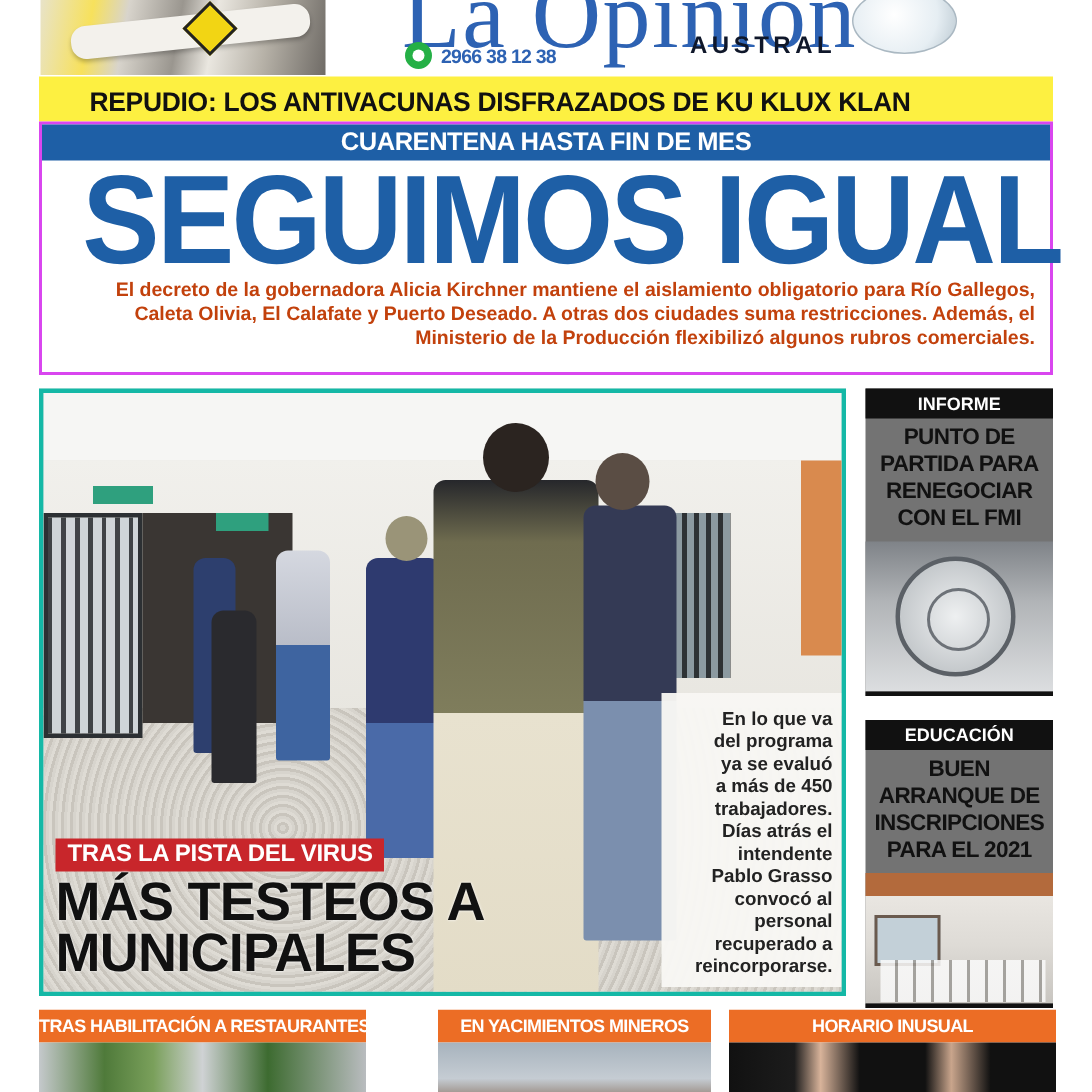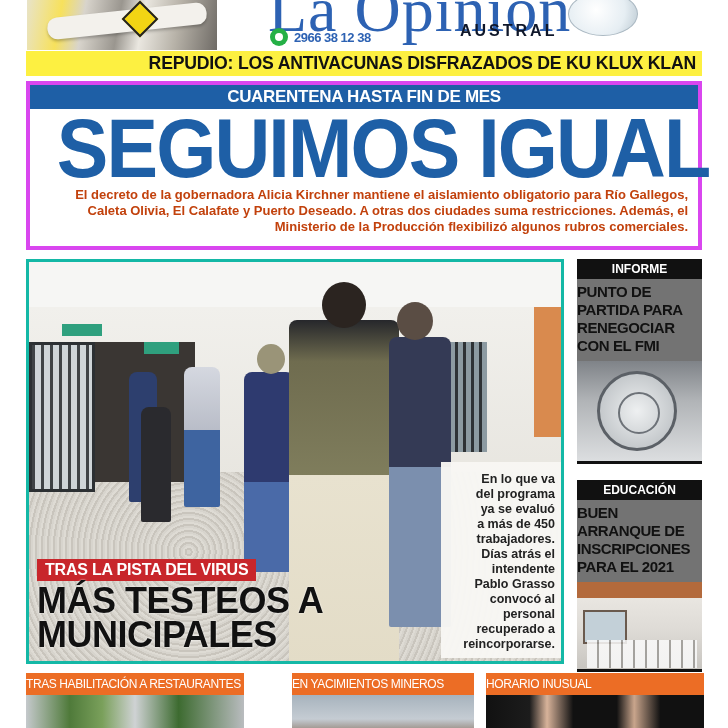--- a/index.html
+++ b/index.html
@@ -14,25 +14,25 @@
   .masthead-photo .hazard { position:absolute; left:100px; top:6px; width:26px; height:26px; background:#f2d514; transform: rotate(45deg); border:2px solid #222; }
   .logo { position: absolute; left: 268px; top: -22px; font-family: "Liberation Serif", serif; font-size: 64px; color: #2d62b3; letter-spacing: 1px; line-height: 64px; }
   .logo-mask { position:absolute; left: 568px; top: -8px; width: 70px; height: 44px; border-radius: 50%; background: radial-gradient(circle at 40% 40%, #ffffff 0%, #e6eef3 60%, #b8c6cf 100%); border: 1px solid #aab8c2; }
   .austral { position: absolute; left: 460px; top: 22px; font-family: "Liberation Sans", sans-serif; font-size: 16px; letter-spacing: 3px; color: #0f172a; font-weight: bold; }
   .wa { position: absolute; left: 270px; top: 28px; display: flex; align-items: center; gap: 6px; }
   .wa-icon { width: 18px; height: 18px; border-radius: 50%; background: #25b046; position: relative; }
   .wa-icon::after { content: ""; position:absolute; left:5px; top:5px; width:8px; height:8px; border-radius:50%; background:#fff; }
   .wa-phone { font-size: 13px; font-weight: bold; color: #2d62b3; letter-spacing: -0.5px; }
 
   
-  .ticker { position: absolute; left: 26px; top: 51px; width: 676px; height: 25px; background: #fdf041; display:flex; align-items:center; justify-content:flex-end; }
+  .ticker { position: absolute; left: 26px; top: 51px; width: 676px; height: 34px; background: #fdf041; display:flex; align-items:center; justify-content:flex-start;padding-left:28px; }
   .ticker span { font-weight: bold; font-size: 18px; color: #111; letter-spacing: -0.2px; transform: scaleX(0.98); white-space: nowrap; }
 
   
-  .lead { position: absolute; left: 26px; top: 81px; width: 676px; height: 169px; border: 4px solid #d946ef; background: #fff; }
+  .lead { position: absolute; left: 26px; top: 81px; width: 676px; height: 169px; border: 2px solid #d946ef; background: #fff; }
   .lead-kicker { height: 24px; background: #1e5fa6; color: #fff; font-weight: bold; font-size: 17px; text-align: center; line-height: 24px; letter-spacing: -0.3px; }
   .lead-title { text-align: center; color: #1e5fa6; font-weight: bold; font-size: 84px; line-height: 78px; letter-spacing: -2px; transform: scaleX(0.92); margin-top: 0px; white-space: nowrap; font-family: "Liberation Sans", sans-serif; }
   .lead-deck { text-align: right; font-size: 13px; font-weight: bold; color: #c2410c; line-height: 16px; padding: 0 10px; margin-top: 0px; }
 
   
   .main-story { position: absolute; left: 26px; top: 259px; width: 538px; height: 405px; border: 3px solid #14b8a6; overflow: hidden; background: #e9e7e2; }
   .ms-sky { position:absolute; left:0; top:0; width:100%; height:45px; background:#f6f6f4; }
   .ms-wall { position:absolute; left:0; top:45px; width:100%; height:170px; background: linear-gradient(180deg,#f1f0ec 0%,#e8e6e0 100%); }
   .ms-ground { position:absolute; left:0; top:210px; width:100%; height:200px; background: repeating-radial-gradient(circle at 30% 40%, #d7d4cd 0 2px, #c9c5bd 2px 4px, #dedbd4 4px 6px); }
   .ms-door { position:absolute; left:0; top:80px; width:66px; height:150px; background: repeating-linear-gradient(90deg,#3f4346 0 3px,#cfd5d8 3px 9px); border:3px solid #2c3033; }
@@ -45,32 +45,32 @@
   .right-wall { position:absolute; left:505px; top:45px; width:35px; height:130px; background:#d98a4e; }
 
   .ms-sidebar { position: absolute; left: 412px; top: 200px; width: 120px; height: 196px; background: rgba(248,247,244,.96); padding: 10px 6px; text-align: right; }
   .ms-sidebar span { font-size: 12.5px; font-weight: bold; color: #222; line-height: 15px; display:block; }
   .ms-kicker { position: absolute; left: 8px; top: 297px; height: 22px; background: #c8262b; color: #fff; font-weight: bold; font-size: 16px; line-height: 22px; padding: 0 8px; letter-spacing: -0.2px; }
   .ms-title { position: absolute; left: 8px; top: 322px; width: 400px; color: #111; font-weight: bold; font-size: 36px; line-height: 34px; letter-spacing: -0.5px; text-shadow: 0 0 2px #fff; }
 
   
   .side-box { position: absolute; left: 577px; width: 125px; background: #737373; }
   .side-label { height: 20px; background: #111; color: #fff; font-weight: bold; font-size: 12px; text-align: center; line-height: 20px; }
-  .side-title { text-align: left; font-weight: bold; color: #111; font-size: 15px; line-height: 18px; padding-top: 4px; letter-spacing: -0.4px; }
+  .side-title { text-align: center; font-weight: bold; color: #111; font-size: 15px; line-height: 18px; padding-top: 4px; letter-spacing: -0.4px; }
   .side-img { position: relative; margin-top: 6px; width: 125px; overflow:hidden; border-bottom: 3px solid #111; }
   .imf-img { height: 103px; background: linear-gradient(180deg,#7f8388 0%,#b1b4b7 40%,#dcdee0 100%); }
   .imf-seal { position:absolute; left:20px; top:10px; width:80px; height:80px; border-radius:50%; border:3px solid #5b6066; background: radial-gradient(circle,#eef0f1 0%,#c5c9cc 70%,#9aa0a5 100%); }
   .imf-seal::after { content:""; position:absolute; left:18px; top:18px; width:38px; height:38px; border-radius:50%; border:2px solid #6d7278; }
   .edu-img { height: 90px; background: linear-gradient(180deg,#b36a3c 0%,#b36a3c 18%,#e9e6e1 18%,#dedbd6 55%,#c8c5c0 100%); }
   .edu-img::before { content:""; position:absolute; left:6px; top:28px; width:40px; height:30px; background:#c3d0d8; border:2px solid #6a5a4e; }
   .edu-img::after { content:""; position:absolute; left:10px; top:58px; width:110px; height:28px; background: repeating-linear-gradient(90deg,#fafafa 0 10px,#9c9a96 10px 12px); opacity:.85; }
 
   
   .teaser { position: absolute; top: 673px; height: 55px; width: 218px; overflow: hidden; }
-  .teaser-label { height: 22px; background: #ec6d25; color: #fff; font-weight: normal; font-size: 12px; line-height: 22px; text-align: left; letter-spacing: -0.4px; white-space: nowrap; }
+  .teaser-label { height: 22px; background: #ec6d25; color: #fff; font-weight: bold; font-size: 12px; line-height: 22px; text-align: center; letter-spacing: -0.4px; white-space: nowrap; }
   .teaser-img { height: 40px; }
   .t1 .teaser-img { background: linear-gradient(90deg,#c5c9cc 0%,#4f7a3a 20%,#7aa05b 35%,#cfd2d4 50%,#3d6b30 70%,#b9bcbf 100%); }
   .t2 .teaser-img { background: linear-gradient(180deg,#a7b3bd 0%,#c5ccd3 60%,#8a7565 100%); }
   .t3 .teaser-img { background: linear-gradient(90deg,#111 0%,#1c1c1c 20%,#d8b39a 28%,#111 40%,#111 60%,#c9a58c 68%,#111 80%); }
 </style>
 </head>
 <body>
 
 <header class="masthead">
   <div class="masthead-photo">

